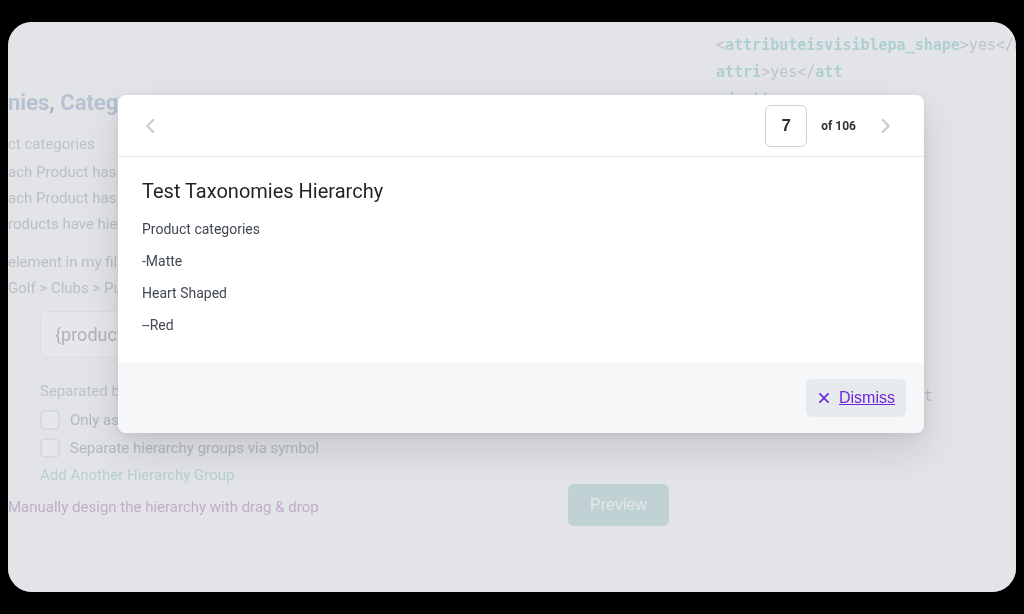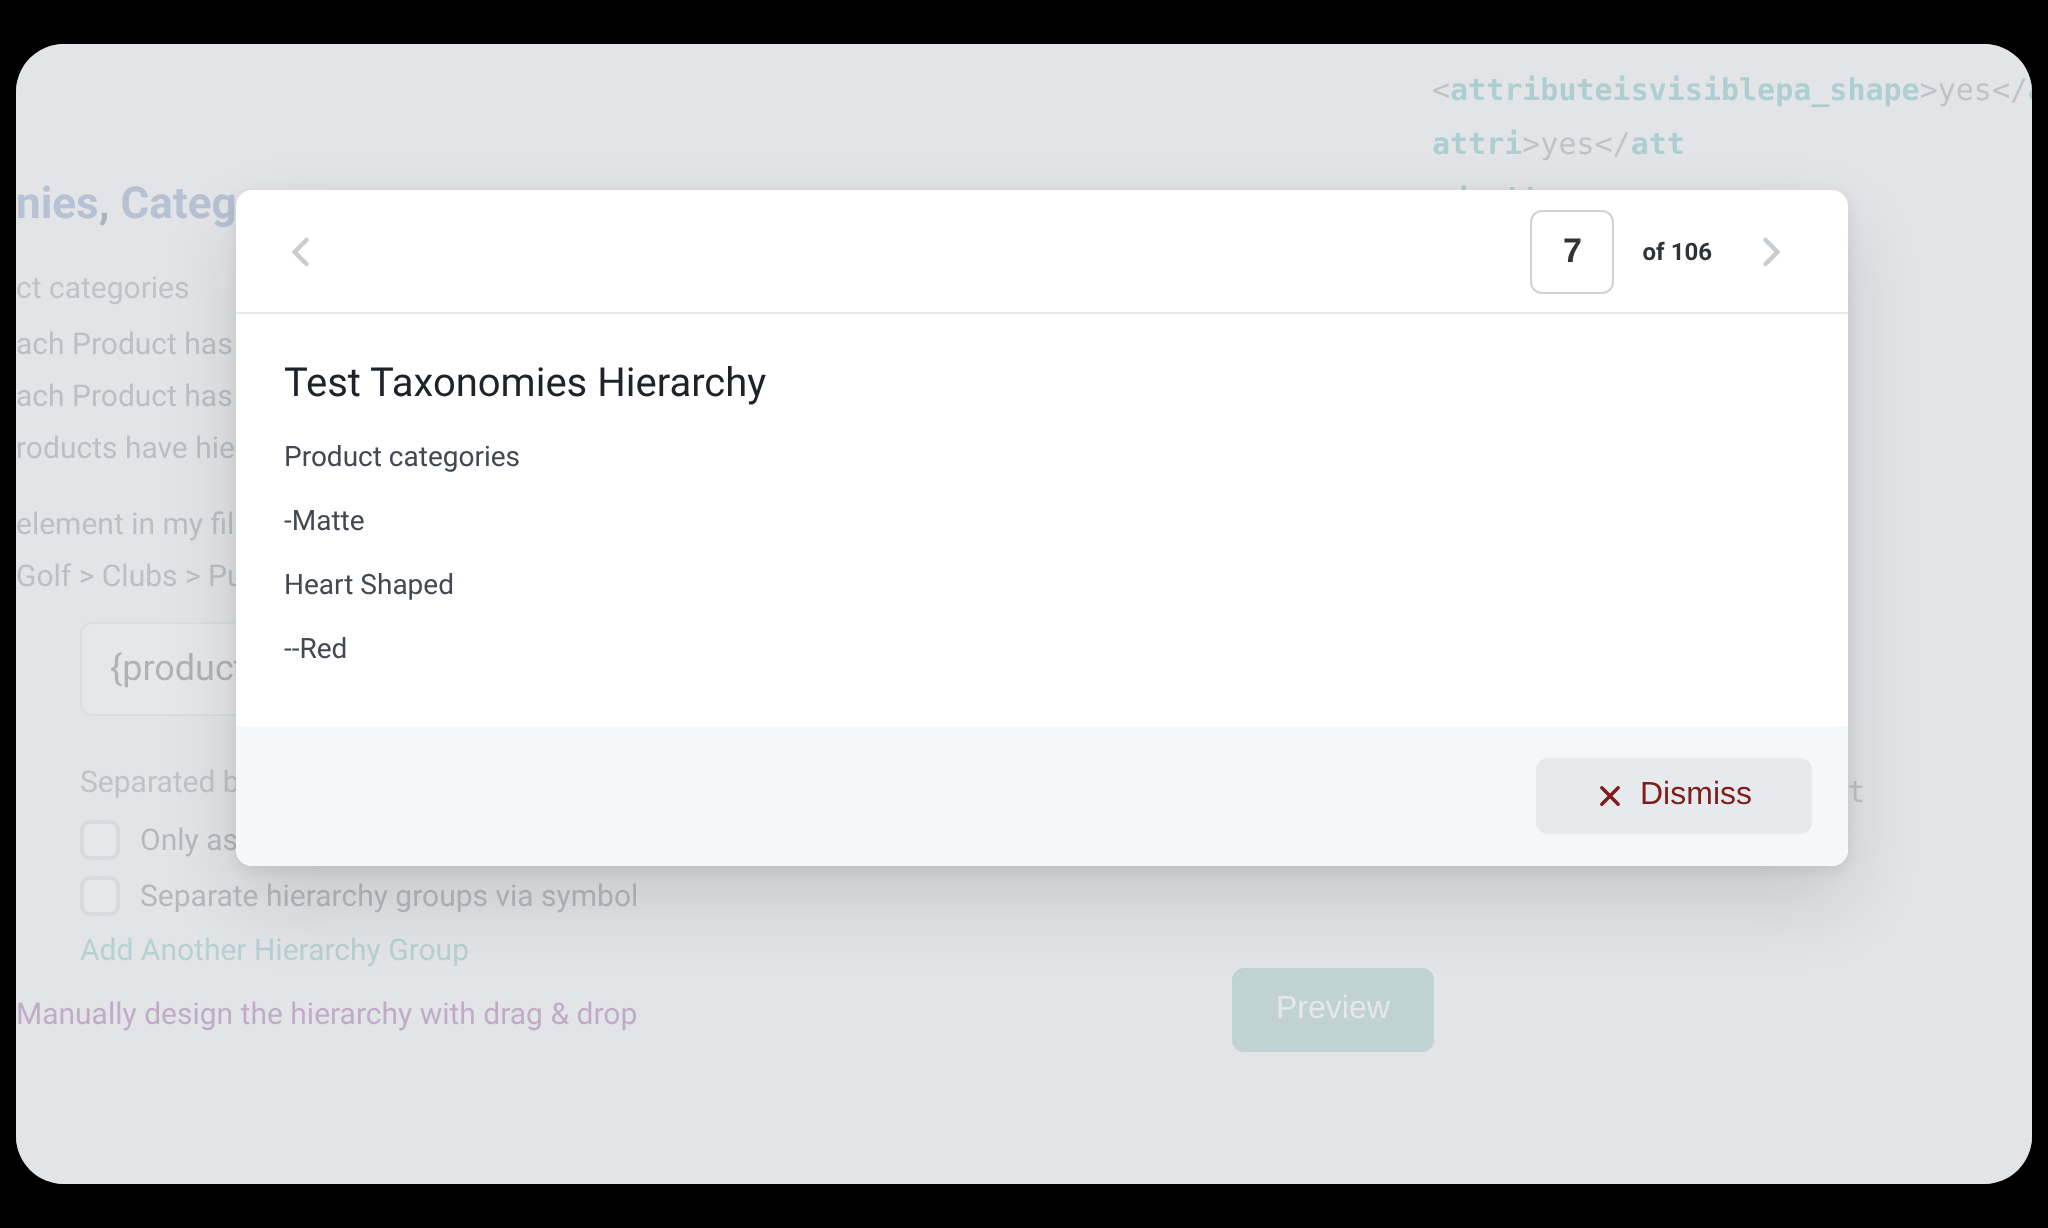--- a/index.html
+++ b/index.html
@@ -64,21 +64,20 @@
 
   .preview-btn {
     position: absolute;
     left: 560px; top: 462px;
     background: #6faeaa;
     color: #fff;
     border: none;
     border-radius: 6px;
     padding: 12px 22px;
     font-size: 16px;
-    margin-left: 48px;
   }
 
   .bg-bottom-line { margin-top: 14px; color: #701a75; }
 
   .xtag { color: #6c757d; }
   .xtag .name { color: #2aa4a4; font-weight: 700; }
 
   
   .scrim {
     position: absolute;
@@ -134,25 +133,26 @@
     background: #f5f7f8;
     padding: 16px 18px;
     display: flex;
     justify-content: flex-end;
   }
   .dismiss-btn {
     display: flex; align-items: center; gap: 8px;
     background: #e7eaec;
     border: none;
     border-radius: 6px;
-    padding: 10px 30px;
+    padding: 10px 11px;
     font-size: 16px;
-    color: #7f1d1d;
+    color: #6d28d9;
     font-weight: 500;
     cursor: pointer;
+    text-decoration: underline;
   }
   .dismiss-btn svg { width: 14px; height: 14px; }
 </style>
 </head>
 <body>
 
 <div class="viewport">
 
   <div class="bg-left">
     <div class="bg-title">

